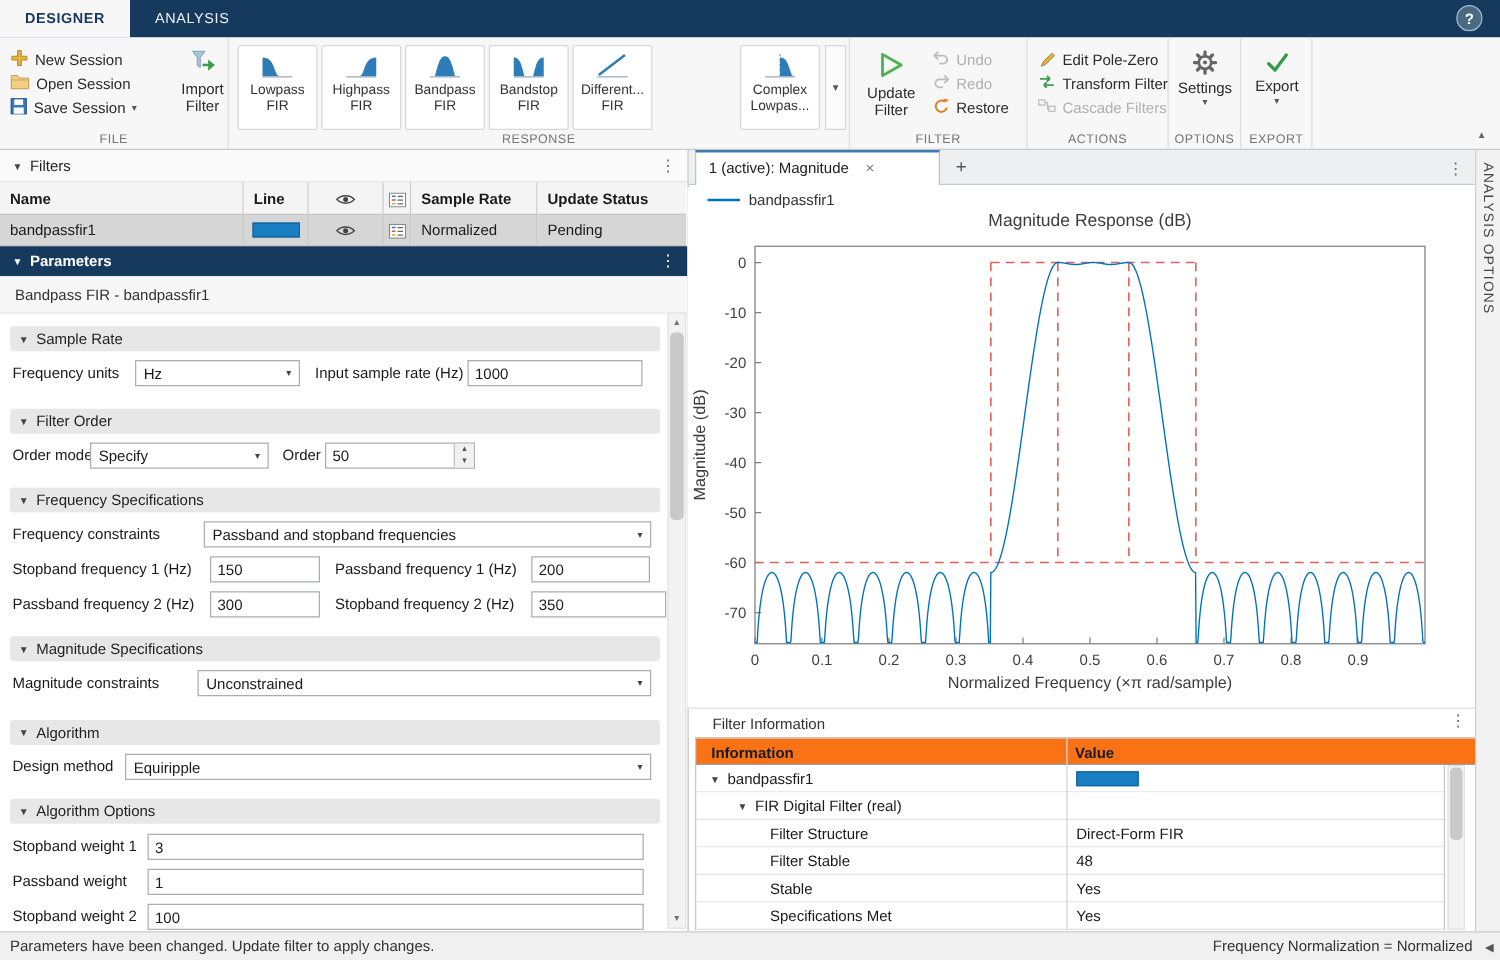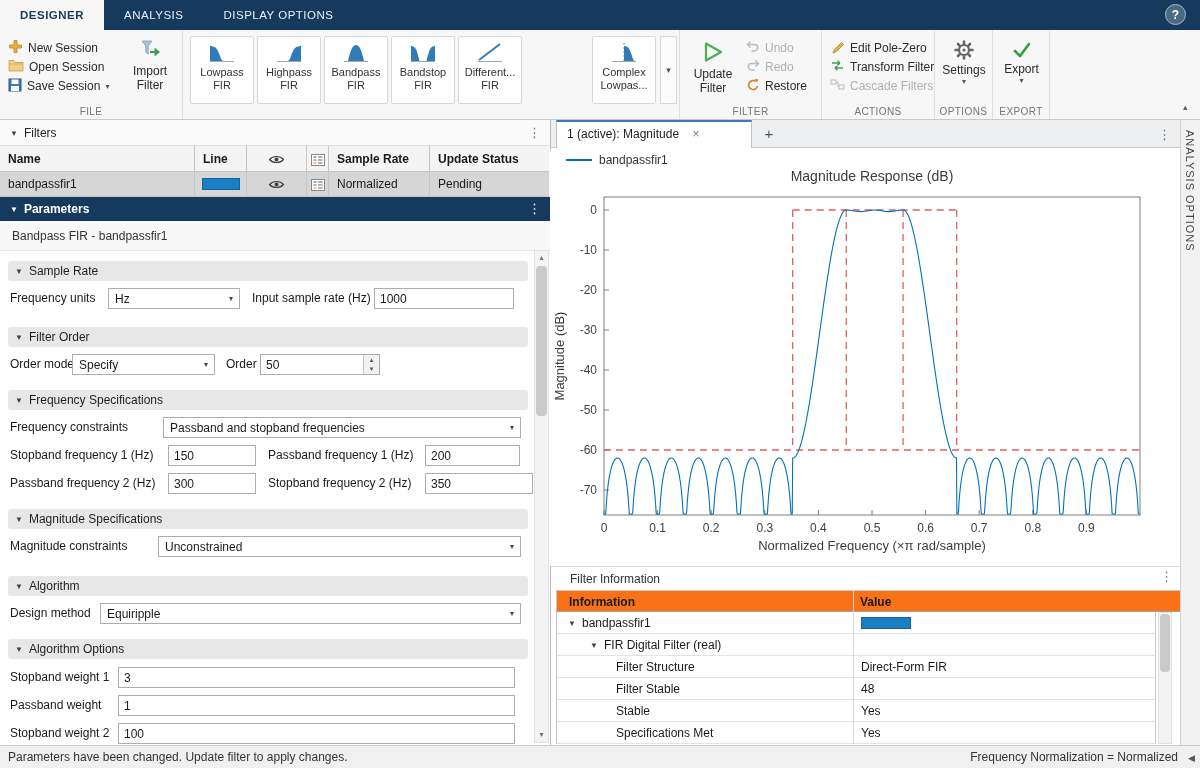--- a/index.html
+++ b/index.html
@@ -44,21 +44,20 @@
 .vtext{writing-mode:vertical-lr;text-orientation:mixed;font-size:11px;color:#444;letter-spacing:1px;position:absolute;left:3px;top:10px;white-space:nowrap}
 .statusbar{position:absolute;left:0;top:745px;width:1200px;height:23px;background:#F0F0F0;border-top:1px solid #CDCDCD;line-height:22px;color:#333}
 svg text{font-family:"Liberation Sans",sans-serif}
 </style>
 </head>
 <body>
 
 <div class="tabbar">
   <div class="tab active">DESIGNER</div>
   <div class="tab">ANALYSIS</div>
-  <div class="tab">DISPLAY OPTIONS</div>
 </div>
 <div class="helpbtn">
     <span>?</span>
   </div>
 
 <div class="ribbon">
 
   <div class="rsec" style="left:0;width:183px">
     <div class="sbtn" style="left:8px;top:9px">
       <span><svg width="15" height="15">
@@ -75,21 +74,21 @@
     </div>
     <div class="sbtn" style="left:8px;top:47px">
       <span><svg width="14" height="14">
             <rect x="1" y="1" width="12" height="12" fill="#3A79BD" stroke="#28568C"></rect>
             <rect x="3.5" y="1.5" width="7" height="4.5" fill="#fff"></rect>
             <rect x="3" y="8" width="8" height="5" fill="#fff"></rect>
           </svg></span>
       <span>Save Session</span>
       <span style="font-size:8px;color:#555">▾</span>
     </div>
-    <div class="bigbtn" style="left:122px;top:4px;width:56px;height:80px">
+    <div class="bigbtn" style="left:134px;top:4px;width:56px;height:80px">
       <div style="margin-top:5px"><svg width="22" height="22">
             <path d="M3 2 h10 l-3.8 5 v8 l-2.4 -1.8 v-6.2 Z" fill="#A8C6DD" stroke="#7FA0B8" stroke-width="0.8"></path>
             <path d="M11 12 h4.5 V8.5 L21 13 l-5.5 4.5 V14 H11 Z" fill="#3F9E4D"></path>
           </svg></div>
       <div class="l">Import</div>
       <div class="l">Filter</div>
     </div>
     <div class="seclbl">FILE</div>
   </div>
 
@@ -140,20 +139,21 @@
             <line x1="13" y1="2" x2="13" y2="20" stroke="#8AA0B0" stroke-dasharray="2 2"></line>
             <path d="M13 20 V5 C18 5 19 9 21 15 C22 18 22.5 20 24 20 Z" fill="#2E7CB8"></path>
             <line x1="1" y1="20.5" x2="25" y2="20.5" stroke="#98A8B8"></line>
           </svg></div>
       <div class="t">Complex</div>
       <div class="t">Lowpas...</div>
     </div>
     <div class="gexp" style="left:477px">
         <span>▾</span>
       </div>
+    <div class="seclbl">RESPONSE</div>
   </div>
 
   <div class="rsec" style="left:680px;width:142px">
     <div class="bigbtn" style="left:6px;top:4px;width:54px;height:80px">
       <div style="margin-top:6px"><svg width="24" height="24">
             <path d="M5 3.5 L20 12 L5 20.5 Z" fill="#F2FAF2" stroke="#4CAF50" stroke-width="2.2" stroke-linejoin="round"></path>
           </svg></div>
       <div class="l">Update</div>
       <div class="l">Filter</div>
     </div>

